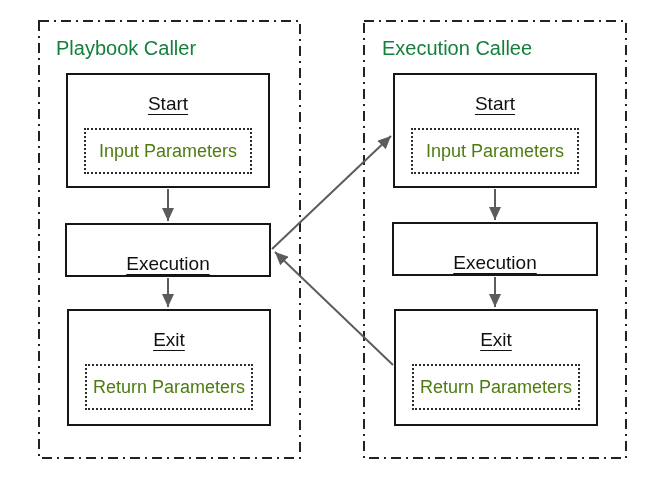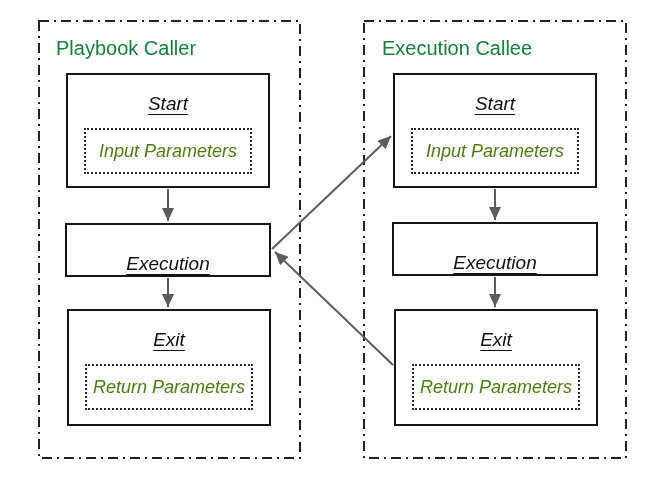--- a/index.html
+++ b/index.html
@@ -23,21 +23,20 @@
     white-space: nowrap;
   }
   #caller-title { left: 56px;  top: 38px; }
   #callee-title { left: 382px; top: 38px; }
 
   .node {
     position: absolute;
     background: #ffffff;
     border: 2px solid #161616;
     box-sizing: border-box;
-    font-style: italic;
   }
   .node-title {
     display: block;
     text-align: center;
     font-size: 19px;
     color: #111111;
     text-decoration: underline;
     text-underline-offset: 4px;
     white-space: nowrap;
   }

